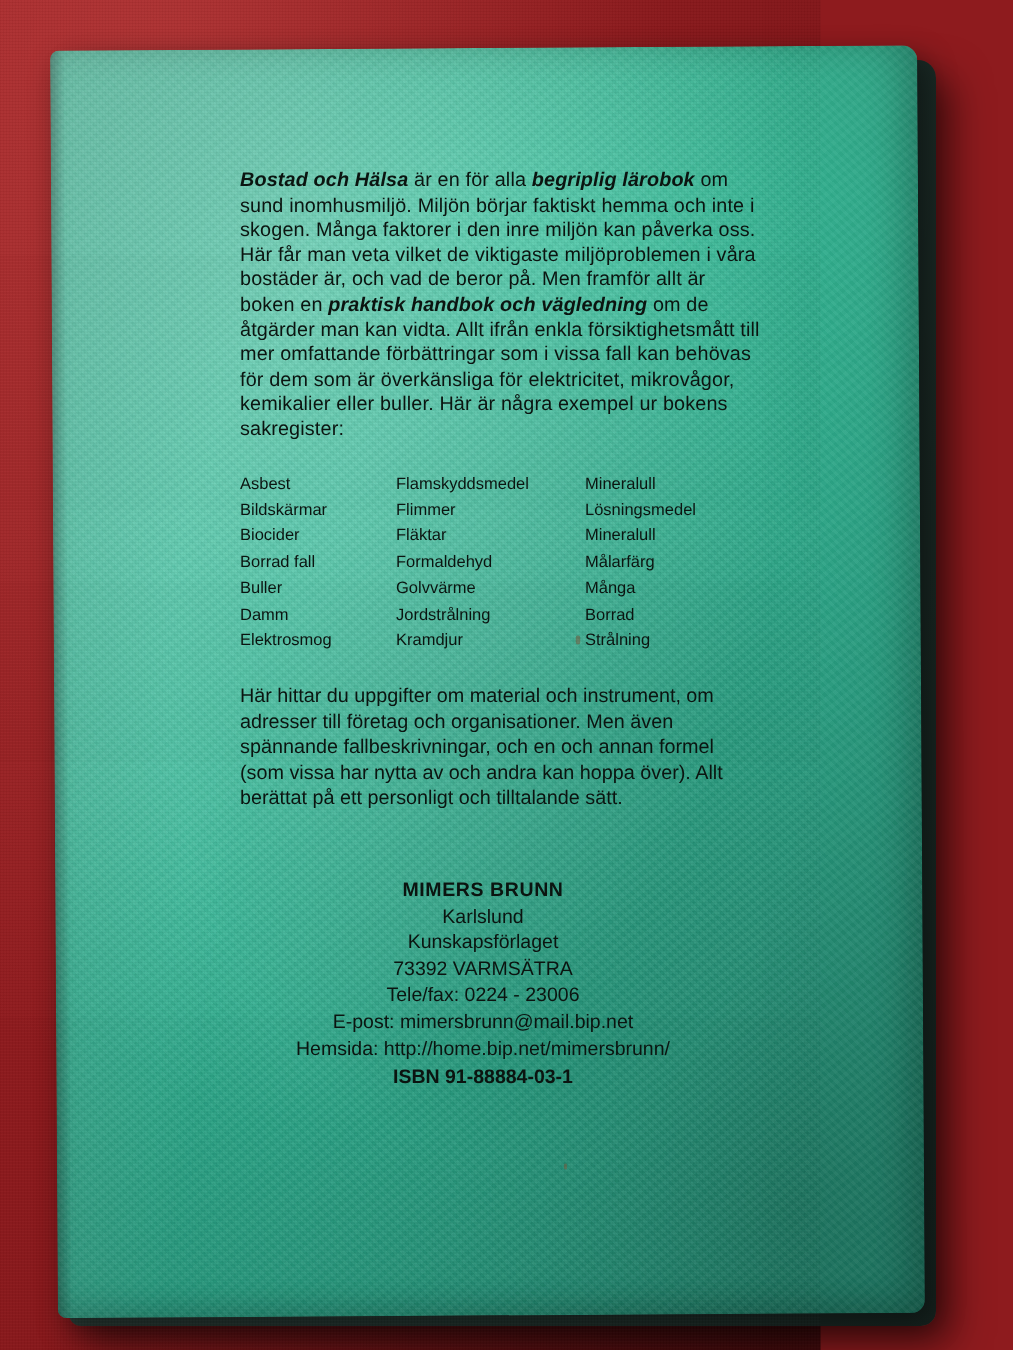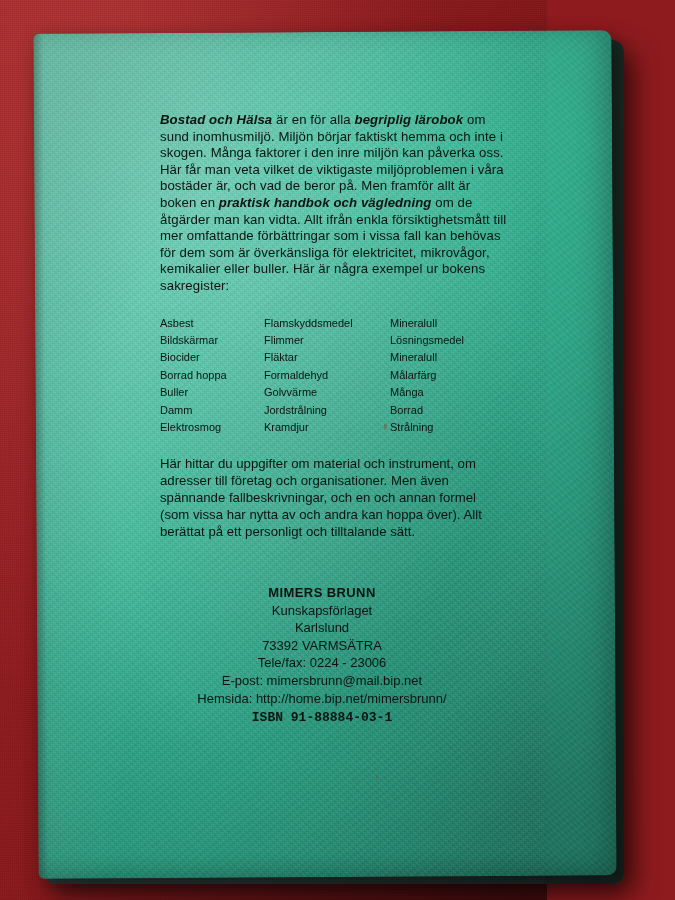--- a/index.html
+++ b/index.html
@@ -147,21 +147,21 @@
     left: 112px;
     top: 552px;
     width: 348px;
     text-align: center;
     color: #0b1410;
     font-size: 13px;
     line-height: 17.6px;
     z-index: 3;
   }
   .publisher .strong { font-weight: bold; letter-spacing: 0.4px; }
-  .publisher .isbn { font-weight: bold; margin-top: 2px; font-family: Liberation Mono, monospace; }
+  .publisher .isbn { font-weight: bold; margin-top: 2px; }
 
   
   .speck {
     position: absolute;
     width: 3px;
     height: 6px;
     background: rgba(120,90,60,0.55);
     border-radius: 2px;
     z-index: 2;
   }
@@ -191,21 +191,21 @@
         <span>Mineralull</span>
 
         <span>Bildskärmar</span>
         <span>Flimmer</span>
         <span>Lösningsmedel</span>
 
         <span>Biocider</span>
         <span>Fläktar</span>
         <span>Mineralull</span>
 
-        <span>Borrad hoppa</span>
+        <span>Borrad fall</span>
         <span>Formaldehyd</span>
         <span>Målarfärg</span>
 
         <span>Buller</span>
         <span>Golvvärme</span>
         <span>Många</span>
 
         <span>Damm</span>
         <span>Jordstrålning</span>
         <span>Borrad</span>
@@ -213,22 +213,22 @@
         <span>Elektrosmog</span>
         <span>Kramdjur</span>
         <span>Strålning</span>
       </div>
 
       <p class="closing">Här hittar du uppgifter om material och instrument, om adresser till företag och organisationer. Men även spännande fallbeskrivningar, och en och annan formel (som vissa har nytta av och andra kan hoppa över). Allt berättat på ett personligt  och tilltalande sätt.</p>
     </div>
 
     <div class="publisher">
       <div class="strong">MIMERS BRUNN</div>
+      <div>Karlslund</div>
       <div>Kunskapsförlaget</div>
-      <div>Karlslund</div>
       <div>73392 VARMSÄTRA</div>
       <div>Tele/fax:  0224 - 23006</div>
       <div>E-post: mimersbrunn@mail.bip.net</div>
       <div>Hemsida: http://home.bip.net/mimersbrunn/</div>
       <div class="isbn">ISBN 91-88884-03-1</div>
     </div>
 
   </div>
 </div>
 

